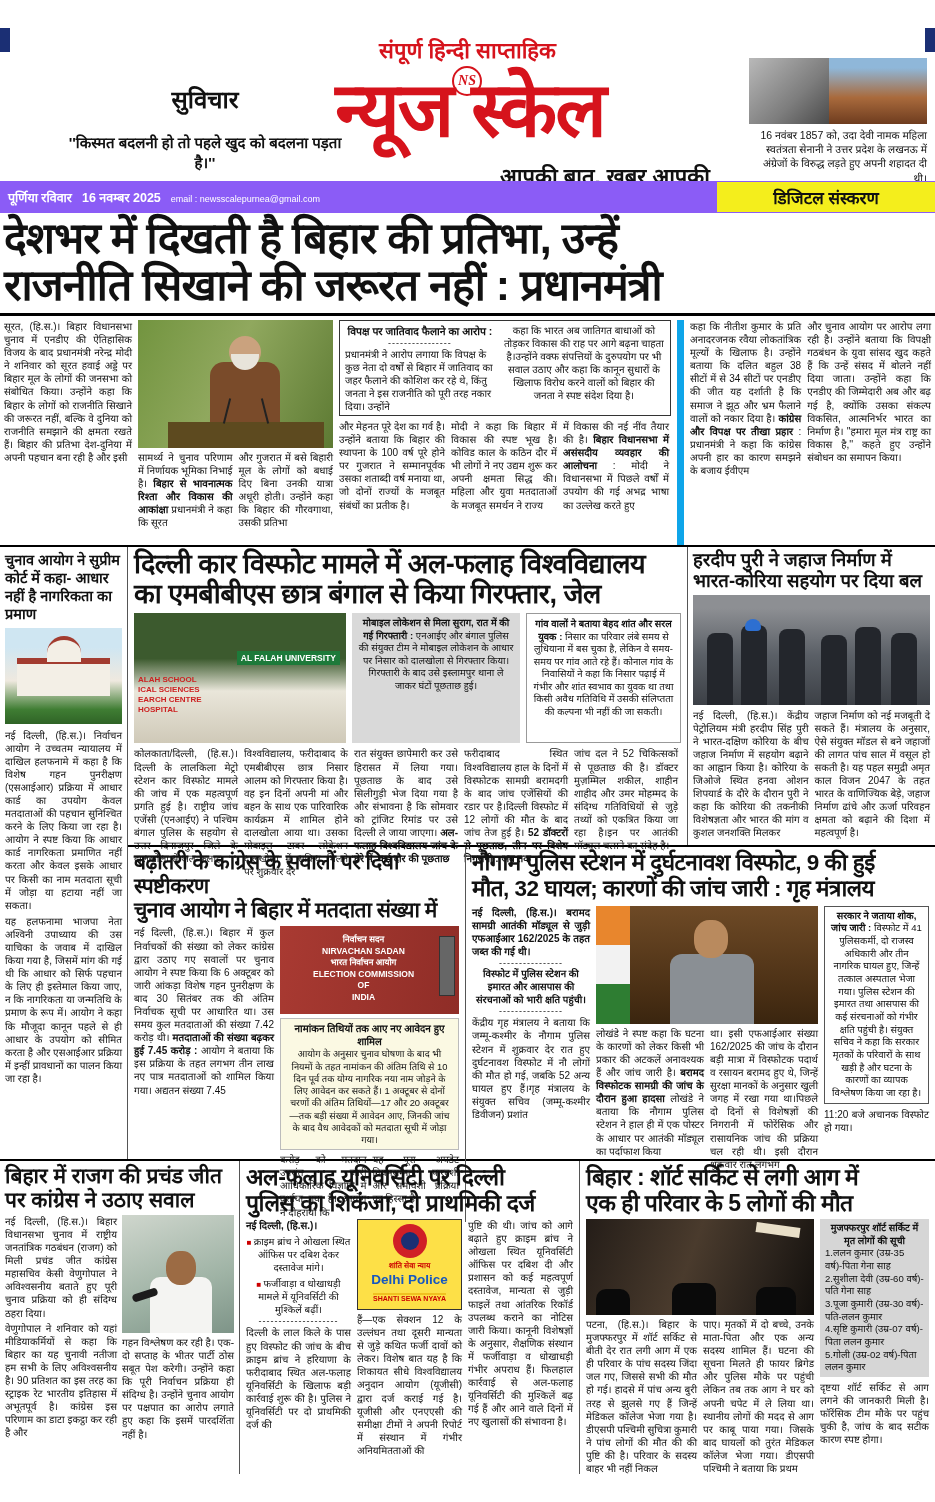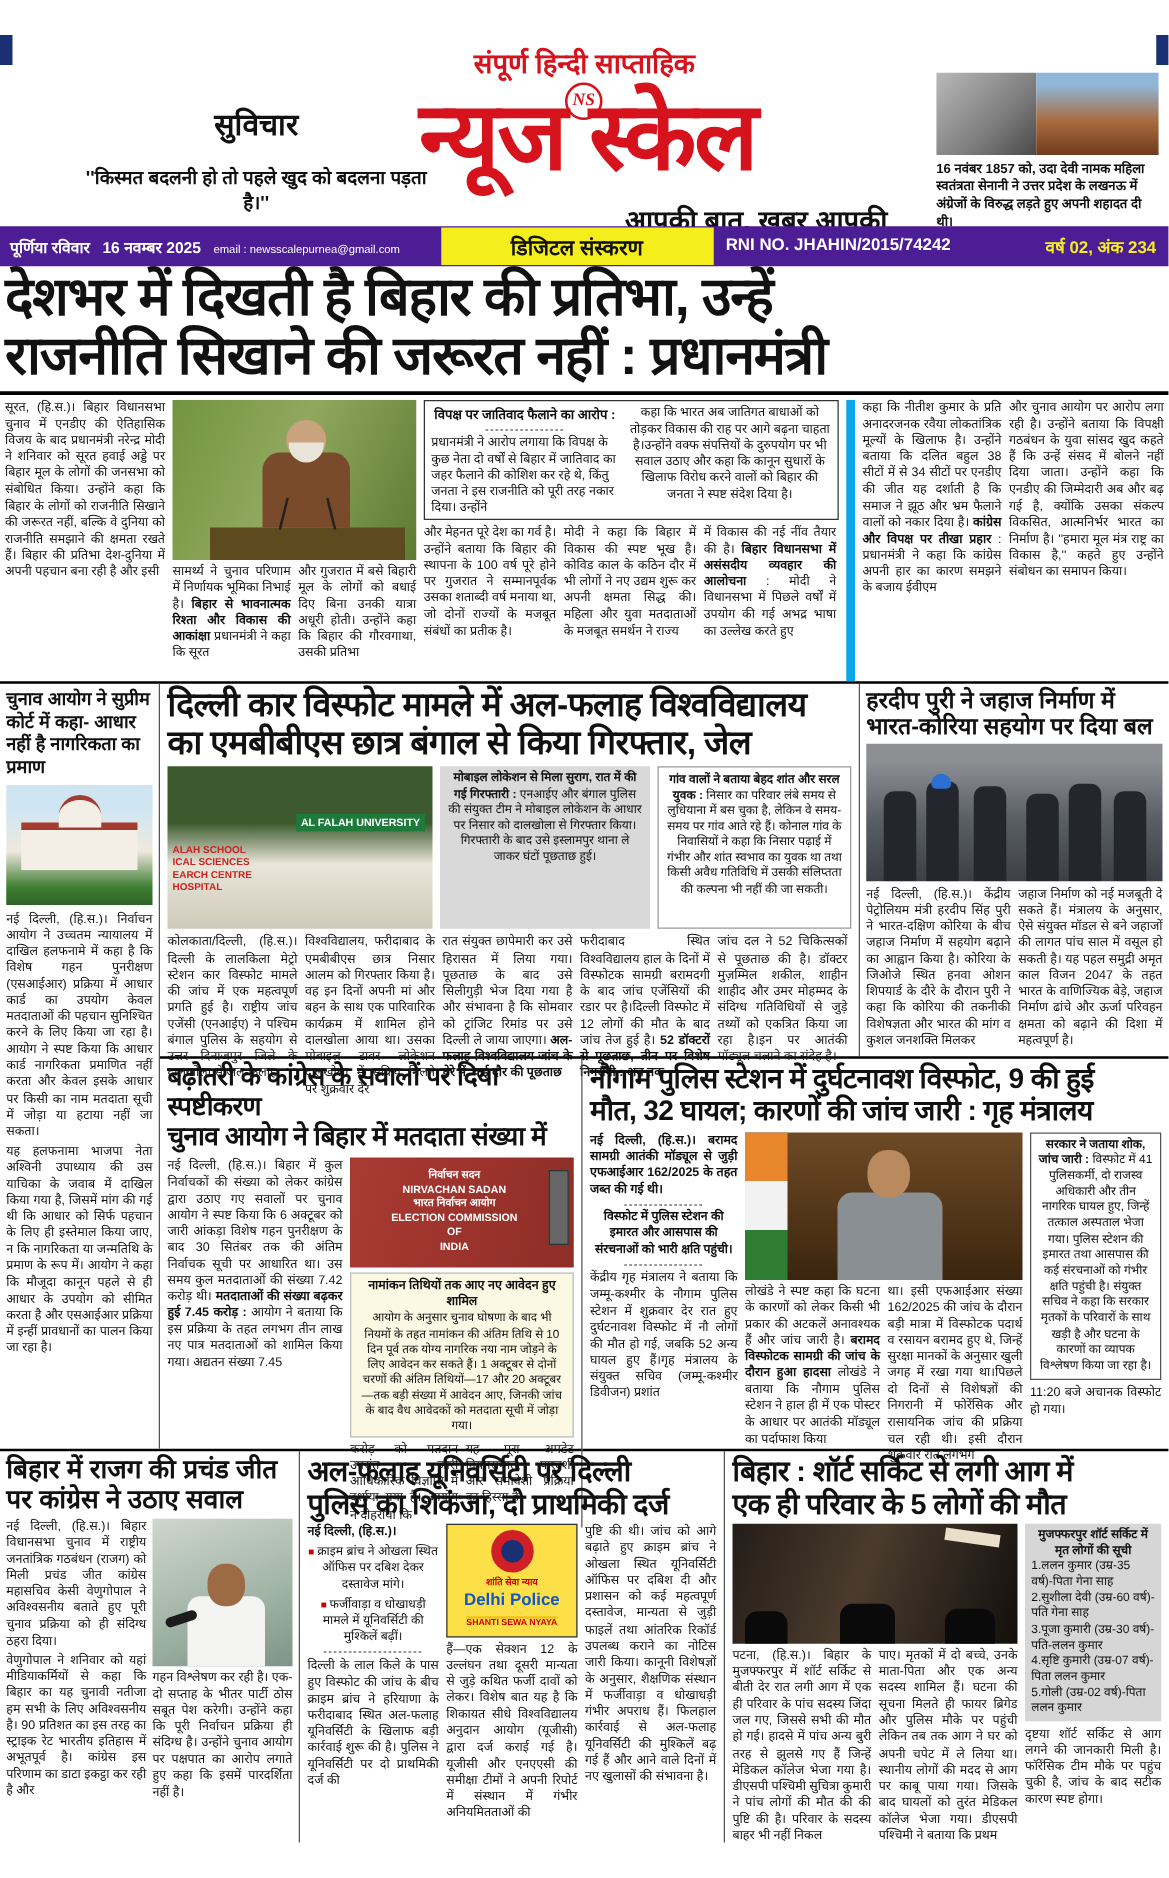--- a/index.html
+++ b/index.html
@@ -16,24 +16,24 @@
             color:#d6131c;font-family:"Liberation Serif",serif;font-style:italic;font-weight:bold;font-size:14px;
             display:flex;align-items:center;justify-content:center;background:#fff}
   .suvichar{position:absolute;top:82px;left:60px;width:290px;text-align:center}
   .suvichar .lbl{font-weight:bold;font-size:24px}
   .suvichar .qt{margin-top:18px;font-weight:bold;font-size:15px;line-height:1.35}
   .np-title{position:absolute;top:72px;left:260px;width:420px;text-align:center;color:#d6131c;font-weight:800;
             font-size:76px;line-height:1.0;letter-spacing:-2px}
   .np-sub{position:absolute;top:160px;left:500px;width:260px;font-weight:bold;font-size:22px}
   .martyr{position:absolute;top:58px;right:8px;width:178px}
   .martyr .img{height:66px;display:flex}
-  .martyr .cap{margin-top:4px;font-weight:bold;font-size:10.5px;line-height:1.35;text-align:left}
+  .martyr .cap{margin-top:4px;font-weight:normal;font-size:10.5px;line-height:1.35;text-align:right}
   .m-portrait{width:45%;background:linear-gradient(135deg,#b9b9b9,#7d7d7d 60%,#4a4a4a)}
   .m-statue{width:55%;background:linear-gradient(180deg,#8fb7d9 15%,#a96a3c 60%,#6e3c1f)}
-  .infobar{position:absolute;bottom:0;left:0;right:0;height:32px;background:#4c1d95;color:#fff;display:flex;align-items:center;font-weight:bold}
+  .infobar{position:absolute;bottom:0;left:0;right:0;height:32px;background:#8b5cf6;color:#fff;display:flex;align-items:center;font-weight:bold}
   .infobar .left{flex:1;padding-left:8px;font-size:12.5px;display:flex;align-items:baseline;gap:10px}
   .infobar .email{font-size:9px;font-weight:normal}
   .edition{width:218px;height:30px;background:#f4ee1c;color:#111;display:flex;align-items:center;justify-content:center;font-size:17px}
   .infobar .right{flex:1;display:flex;justify-content:space-between;padding:0 10px;font-size:13.5px}
   .issue{color:#f4ee1c}
 
   
   .lead-head{height:103px;border-bottom:3px solid #000;padding:2px 4px 0 4px}
   .lead-head div{font-size:43px;font-weight:800;line-height:1.1;letter-spacing:-1px;white-space:nowrap;
                  display:flex;justify-content:space-between}
@@ -186,24 +186,20 @@
       </div>
       <div class="cap">16 नवंबर 1857 को, उदा देवी नामक महिला स्वतंत्रता सेनानी ने उत्तर प्रदेश के लखनऊ में अंग्रेजों के विरुद्ध लड़ते हुए अपनी शहादत दी थी।</div>
     </div>
     <div class="infobar">
       <div class="left">
         <span>पूर्णिया रविवार</span>
         <span>16 नवम्बर 2025</span>
         <span class="email">email : newsscalepurnea@gmail.com</span>
       </div>
       <div class="edition">डिजिटल संस्करण</div>
-      <div class="right">
-        <span>RNI NO. JHAHIN/2015/74242</span>
-        <span class="issue">वर्ष 02, अंक 234</span>
-      </div>
     </div>
   </header>
 
   <section class="lead-head">
     <div class="jl">देशभर में दिखती है बिहार की प्रतिभा, उन्हें</div>
     <div class="jl">राजनीति सिखाने की जरूरत नहीं : प्रधानमंत्री</div>
   </section>
 
   <section class="lead-story">
     <div class="ls-c1 bt">सूरत, (हि.स.)। बिहार विधानसभा चुनाव में एनडीए की ऐतिहासिक विजय के बाद प्रधानमंत्री नरेन्द्र मोदी ने शनिवार को सूरत हवाई अड्डे पर बिहार मूल के लोगों की जनसभा को संबोधित किया। उन्होंने कहा कि बिहार के लोगों को राजनीति सिखाने की जरूरत नहीं, बल्कि वे दुनिया को राजनीति समझाने की क्षमता रखते हैं। बिहार की प्रतिभा देश-दुनिया में अपनी पहचान बना रही है और इसी</div>

